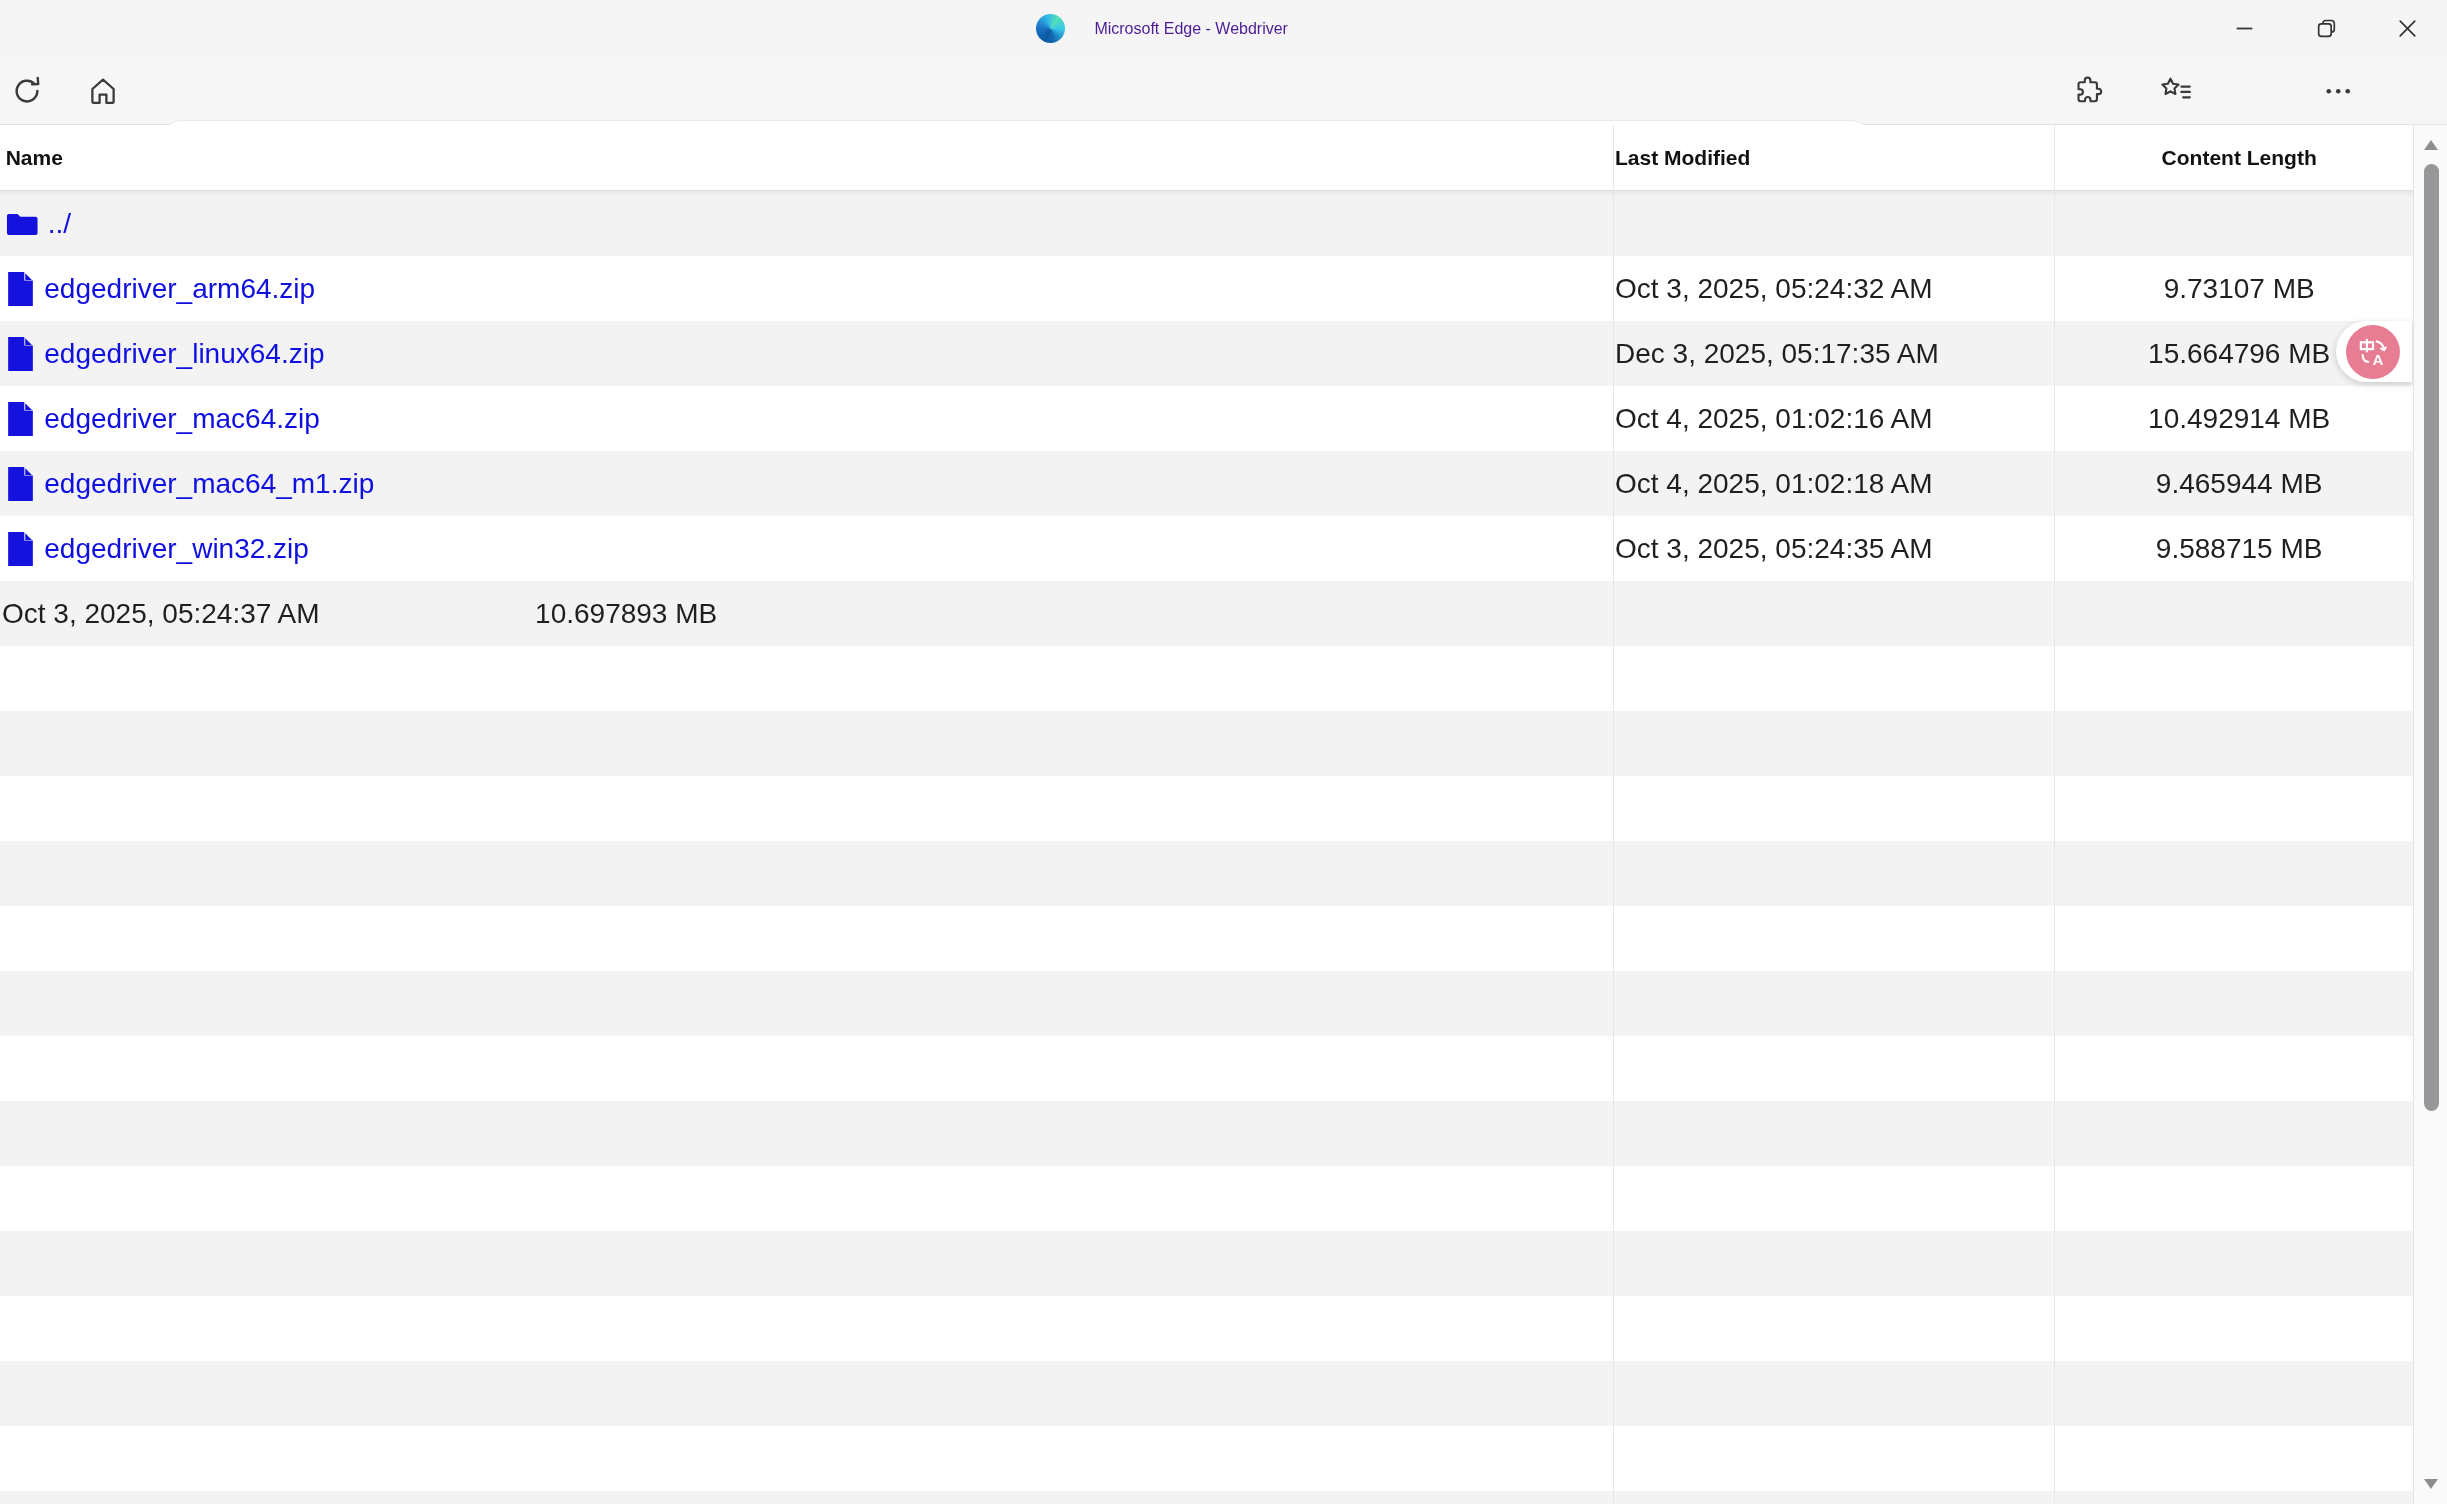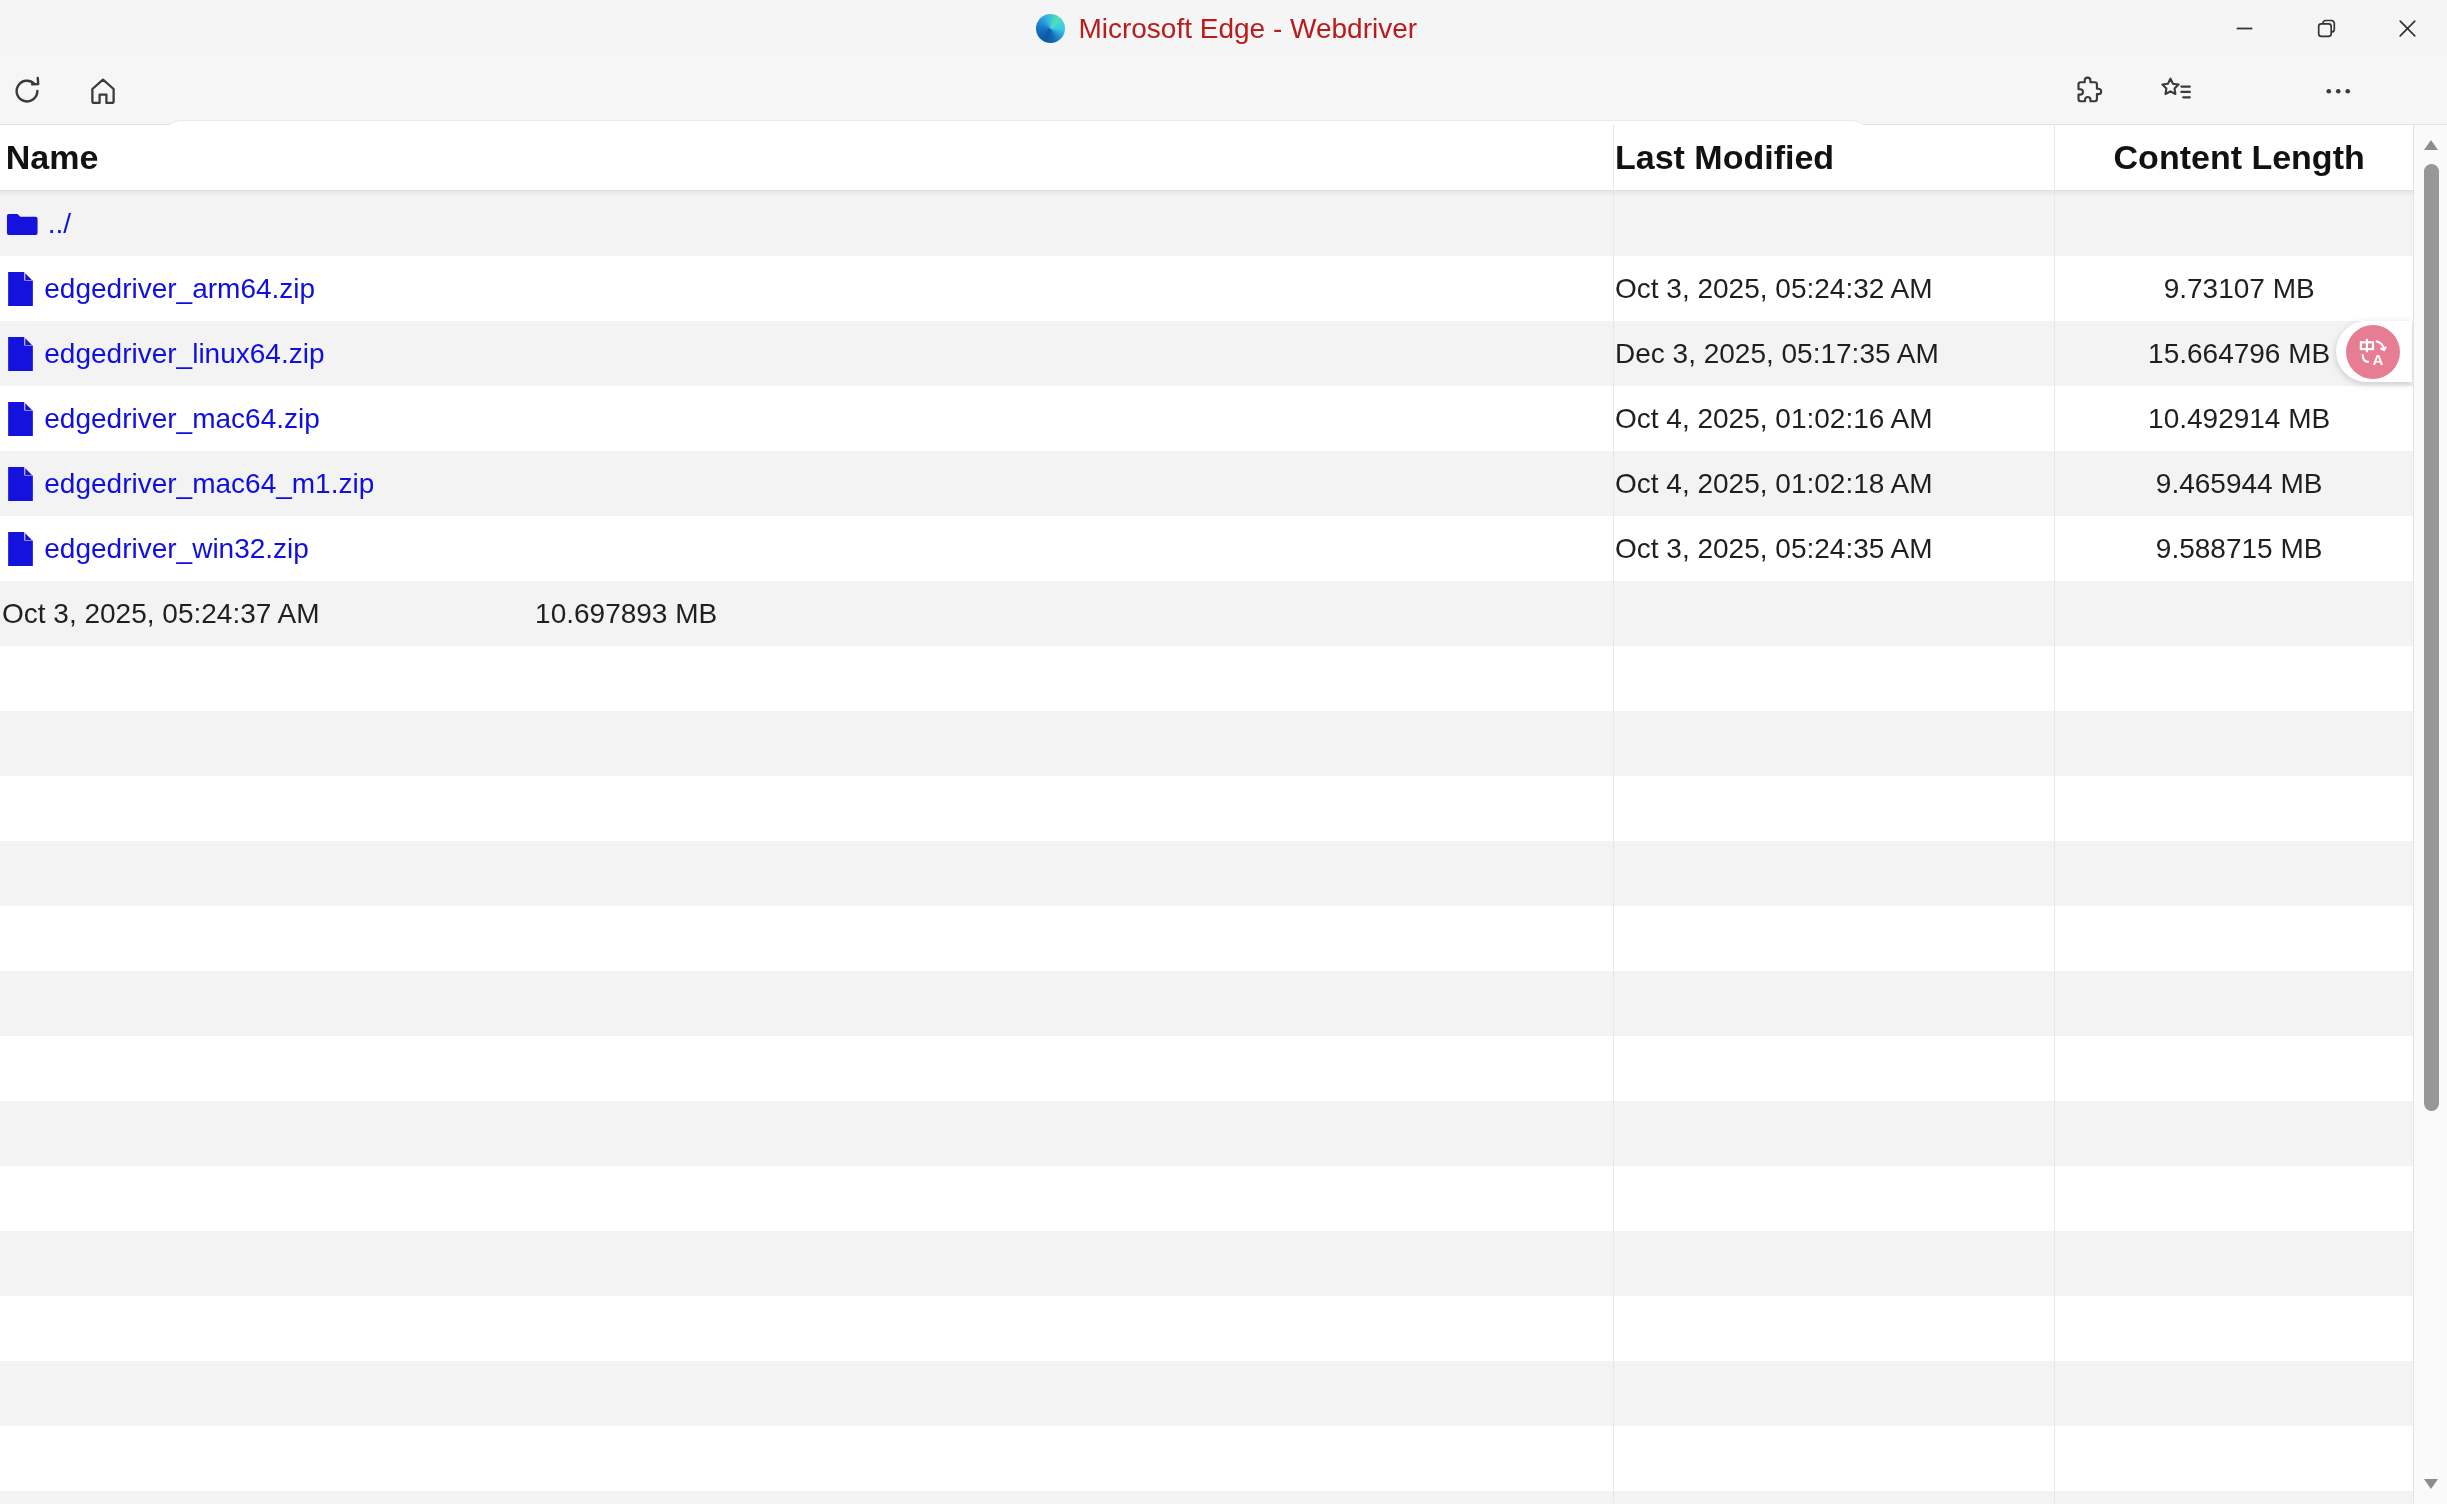--- a/index.html
+++ b/index.html
@@ -4,21 +4,21 @@
 <style>
   * { margin:0; padding:0; box-sizing:border-box; }
   html,body { width:2447px; height:1505px; overflow:hidden; background:#fff;
               font-family:"Liberation Sans", sans-serif; }
 
   
   .titlebar { position:absolute; left:0; top:0; width:2447px; height:57px; background:#f5f5f6; }
   .title-group { position:absolute; left:1036px; top:0; height:57px; display:flex; align-items:center; gap:13.4px; }
   .edge-logo { width:29px; height:29px; border-radius:50%;
     background:conic-gradient(from 205deg, #0c59a4 0deg, #1b74c5 70deg, #30b5e8 135deg, #53e0b6 190deg, #35c6ec 250deg, #1467b1 320deg, #0c59a4 360deg); }
-  .title-text { font-size:28px; color:#b91c1c; white-space:nowrap; }
+  .title-text { font-size:16px; color:#4c1d95; white-space:nowrap;margin-left:16px; }
   .win-btn { position:absolute; top:0; width:80px; height:57px; display:flex; align-items:center; justify-content:center; }
   .win-min   { left:2204px; }
   .win-rest  { left:2286px; }
   .win-close { left:2367px; }
 
   
   .toolbar { position:absolute; left:0; top:57px; width:2447px; height:68px; background:#f6f6f7;
              border-bottom:1px solid #e2e2e4; }
   .tb-icon { position:absolute; top:0; height:68px; display:flex; align-items:center; justify-content:center; width:54px; }
   .i-refresh { left:0px; }  .i-home { left:76px; }
@@ -47,21 +47,21 @@
   .copilot { position:absolute; left:2386px; top:71px; width:40px; height:40px; border-radius:50%;
     background:conic-gradient(from 120deg, #0b64c8, #12a2e8, #21c6a7, #8fd14f, #f5c518, #ef6a3a, #d6498f, #7b5bd6, #0b64c8); }
 
   
   .content { position:absolute; left:0; top:125px; width:2447px; height:1379px; background:#fff; }
   .col-line { position:absolute; top:0; bottom:0; width:1px; background:#e7e7e9; z-index:4; pointer-events:none; }
   .col-line.a { left:1613px; } .col-line.b { left:2054px; }
 
   .thead { position:relative; height:66px; display:flex; align-items:center; background:#fff;
            border-bottom:1px solid #dedede; box-shadow:0 2.9px 3.8px rgba(0,0,0,0.05); z-index:3;
-           font-weight:bold; font-size:34px; color:#121212; }
+           font-weight:bold; font-size:21px; color:#121212; }
   .trow { position:relative; height:65px; display:flex; align-items:center; font-size:28px; color:#1f1f20; }
   .trow.striped { background:#f3f3f4; }
   .c-name { flex:0 0 1613px; padding-left:5.7px; display:flex; align-items:center; overflow:hidden; }
   .c-mod  { flex:0 0 442px;  padding-left:2px; white-space:nowrap; }
   .c-size { flex:0 0 354px;  padding-left:14.3px; white-space:nowrap;text-align:center; }
 
   .flink { color:#0f0fe0; text-decoration:none; display:flex; align-items:center; cursor:pointer; }
   .icon-slot { margin-right:9.6px; display:flex; align-items:center; }
 
   

